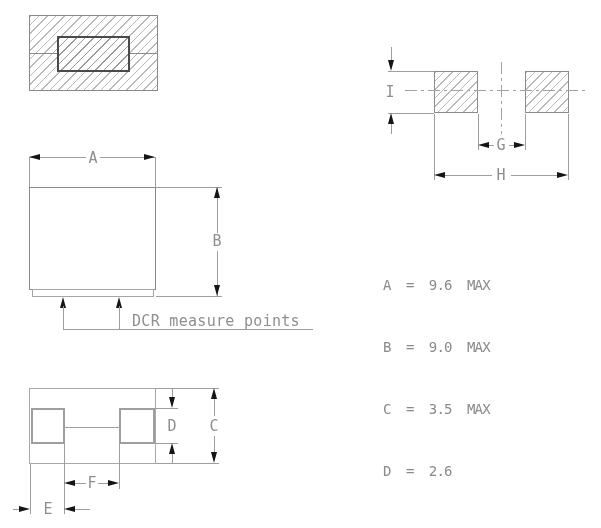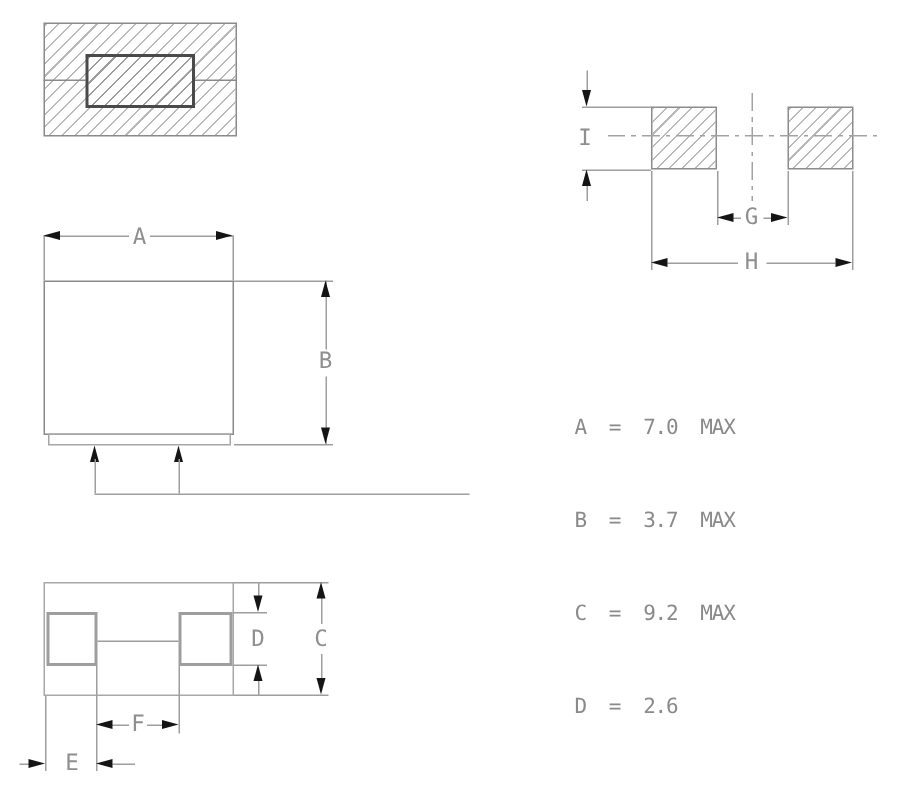--- a/index.html
+++ b/index.html
@@ -51,20 +51,21 @@
   <div class="vl" style="left:217px;top:251px;height:45px;"></div>
   <div class="ar ar-up" style="left:214px;top:187px;"></div>
   <div class="ar ar-down" style="left:214px;top:285px;"></div>
   <div class="dimlbl" style="left:217px;top:241px;">B</div>
 
   <div class="ar ar-up" style="left:60px;top:297px;"></div>
   <div class="ar ar-up" style="left:116px;top:297px;"></div>
   <div class="vl" style="left:63px;top:306px;height:23px;"></div>
   <div class="vl" style="left:119px;top:306px;height:23px;"></div>
   <div class="hl" style="left:63px;top:329px;width:250px;"></div>
+  <div class="note" style="left:132px;top:314px;">DCR measure points</div>
 
   <div class="rect" style="left:29px;top:388px;width:127px;height:76px;border-color:#a8a8a8;"></div>
   <div class="rect2" style="left:31px;top:408px;width:34px;height:36px;"></div>
   <div class="rect2" style="left:119px;top:408px;width:36px;height:36px;"></div>
   <div class="hl" style="left:65px;top:427px;width:54px;"></div>
 
   <div class="hl" style="left:155px;top:408px;width:23px;"></div>
   <div class="hl" style="left:155px;top:443px;width:23px;"></div>
   <div class="vl" style="left:172px;top:388px;height:10px;"></div>
   <div class="vl" style="left:172px;top:453px;height:11px;"></div>
@@ -118,23 +119,23 @@
 
   <div class="vl" style="left:434px;top:114px;height:66px;"></div>
   <div class="vl" style="left:568px;top:114px;height:66px;"></div>
   <div class="hl" style="left:445px;top:175px;width:47px;"></div>
   <div class="hl" style="left:511px;top:175px;width:46px;"></div>
   <div class="ar ar-left" style="left:434px;top:172px;"></div>
   <div class="ar ar-right" style="left:557px;top:172px;"></div>
   <div class="dimlbl" style="left:501px;top:175px;">H</div>
 
   <div class="dimtable">
-    <div>A  =  7.0  MAX</div>
-    <div>B  =  3.7  MAX</div>
-    <div>C  =  9.2  MAX</div>
+    <div>A  =  9.6  MAX</div>
+    <div>B  =  9.0  MAX</div>
+    <div>C  =  3.5  MAX</div>
     <div>D  =  2.6</div>
     
     
     
     
     
   </div>
 
 </div>
 

